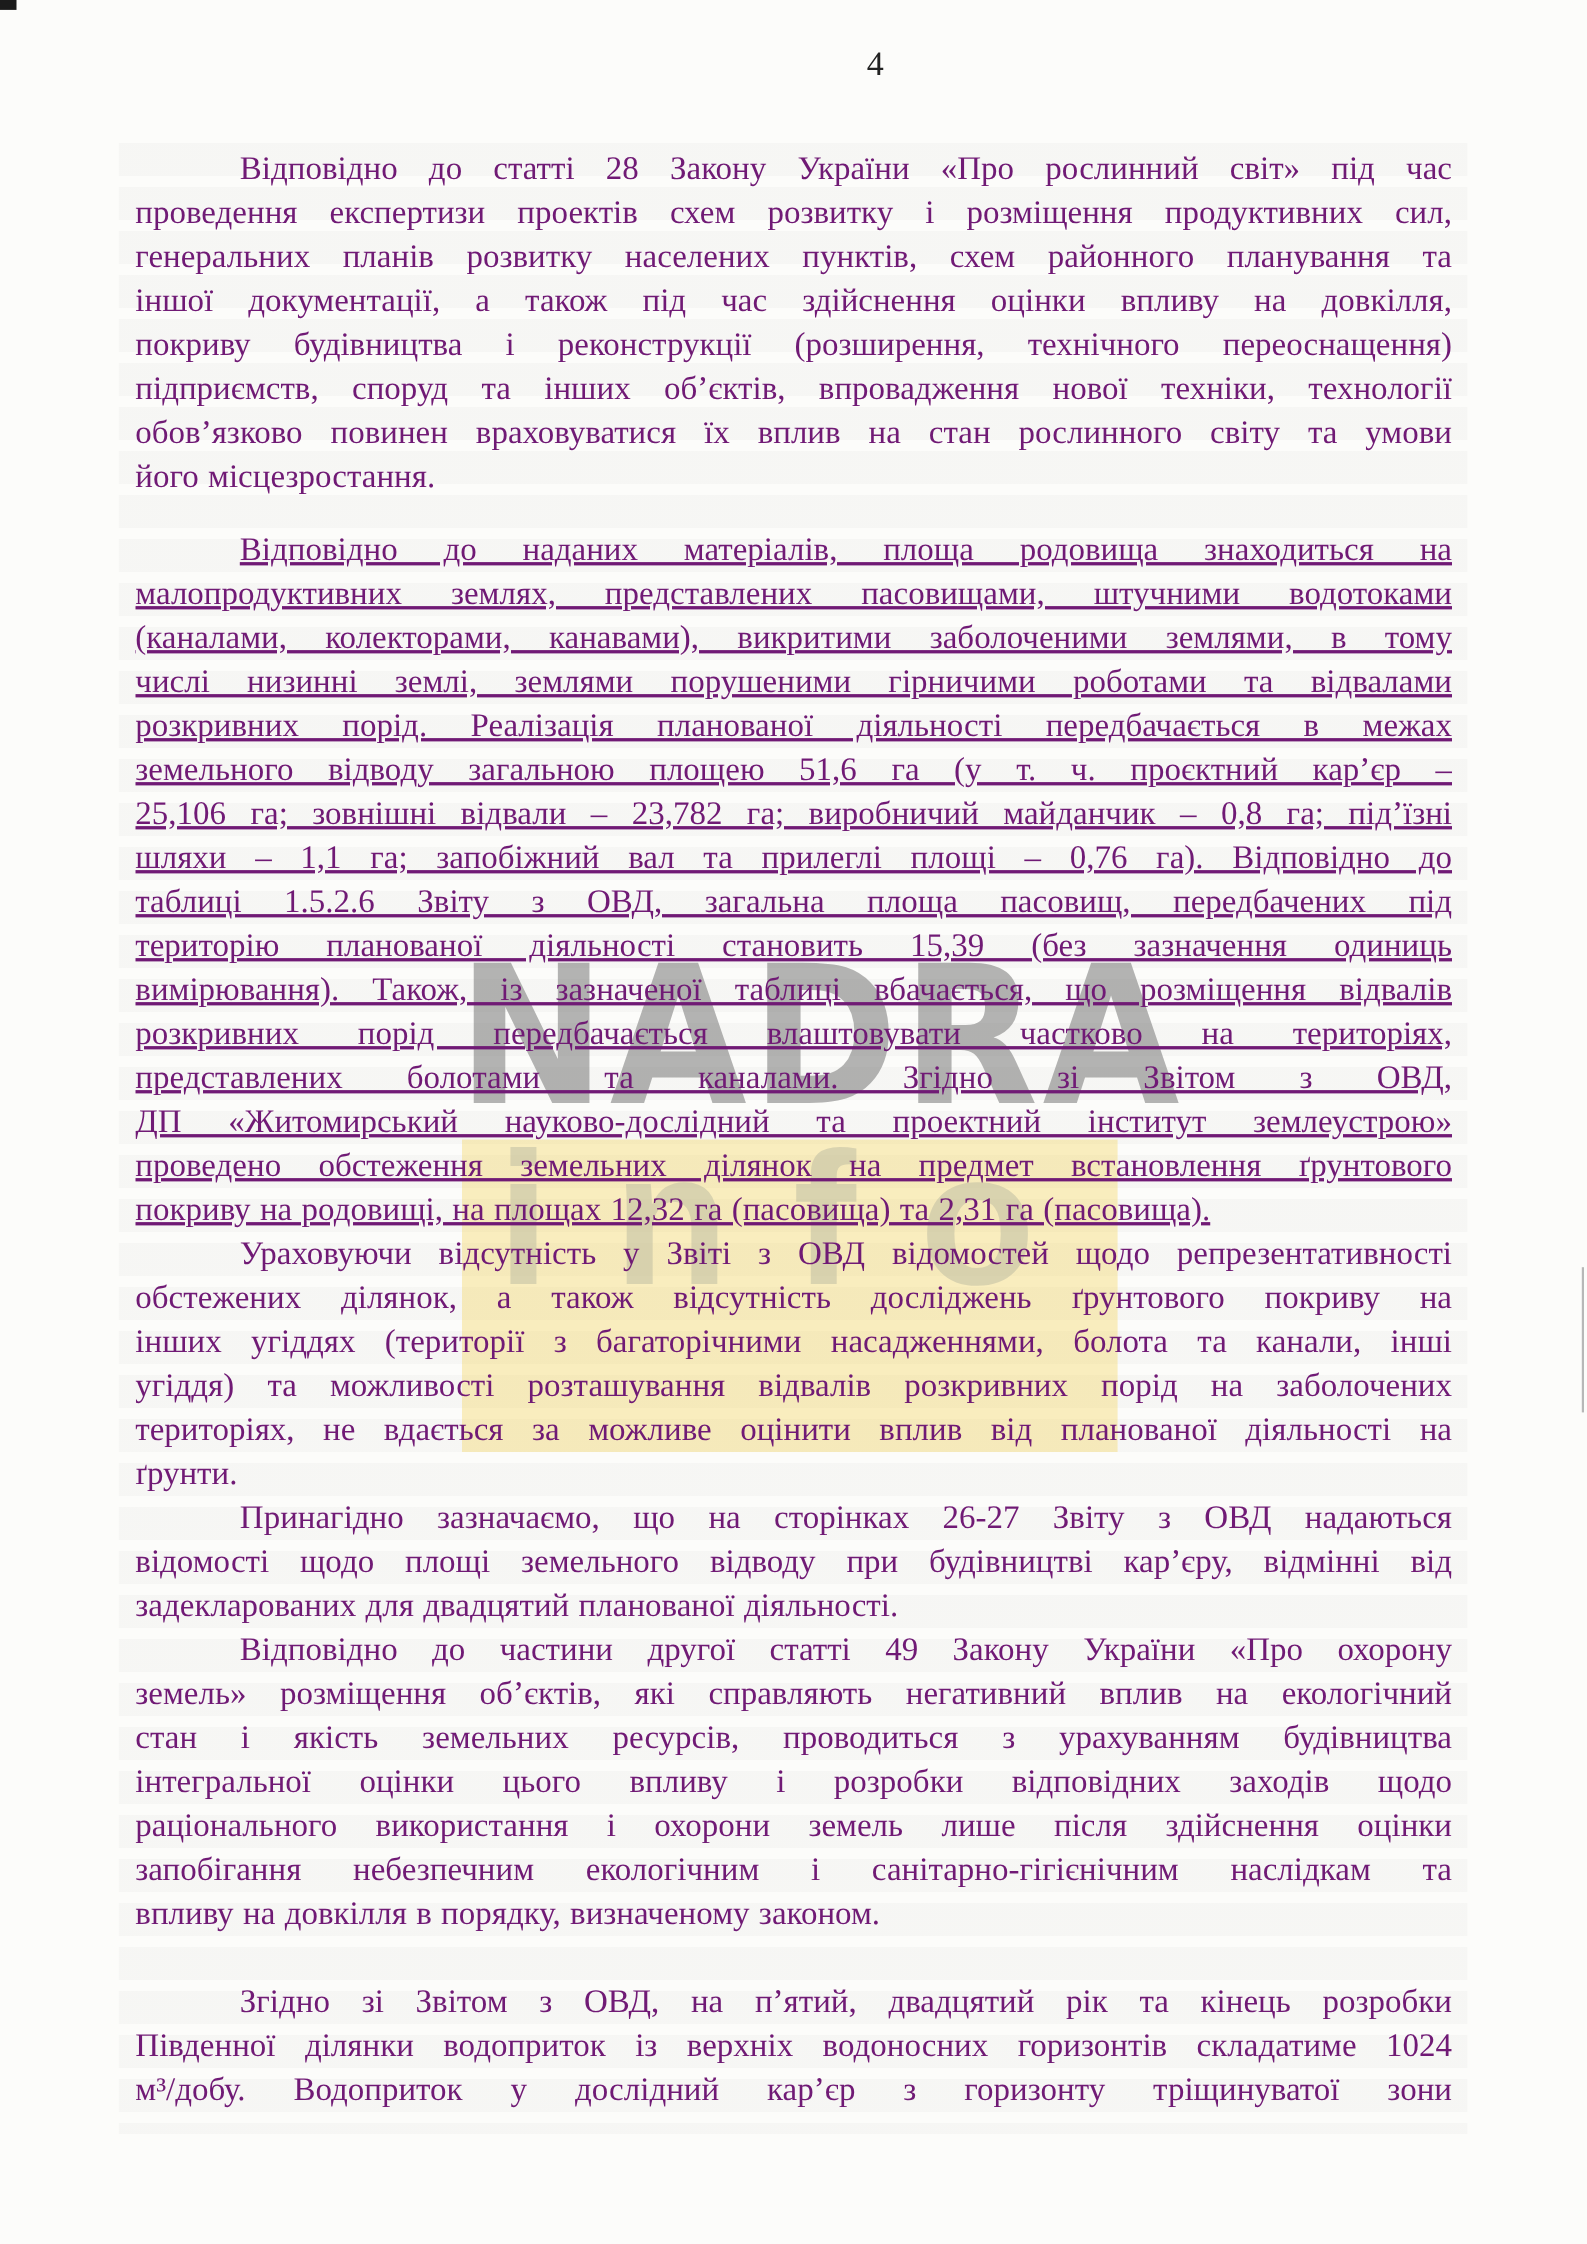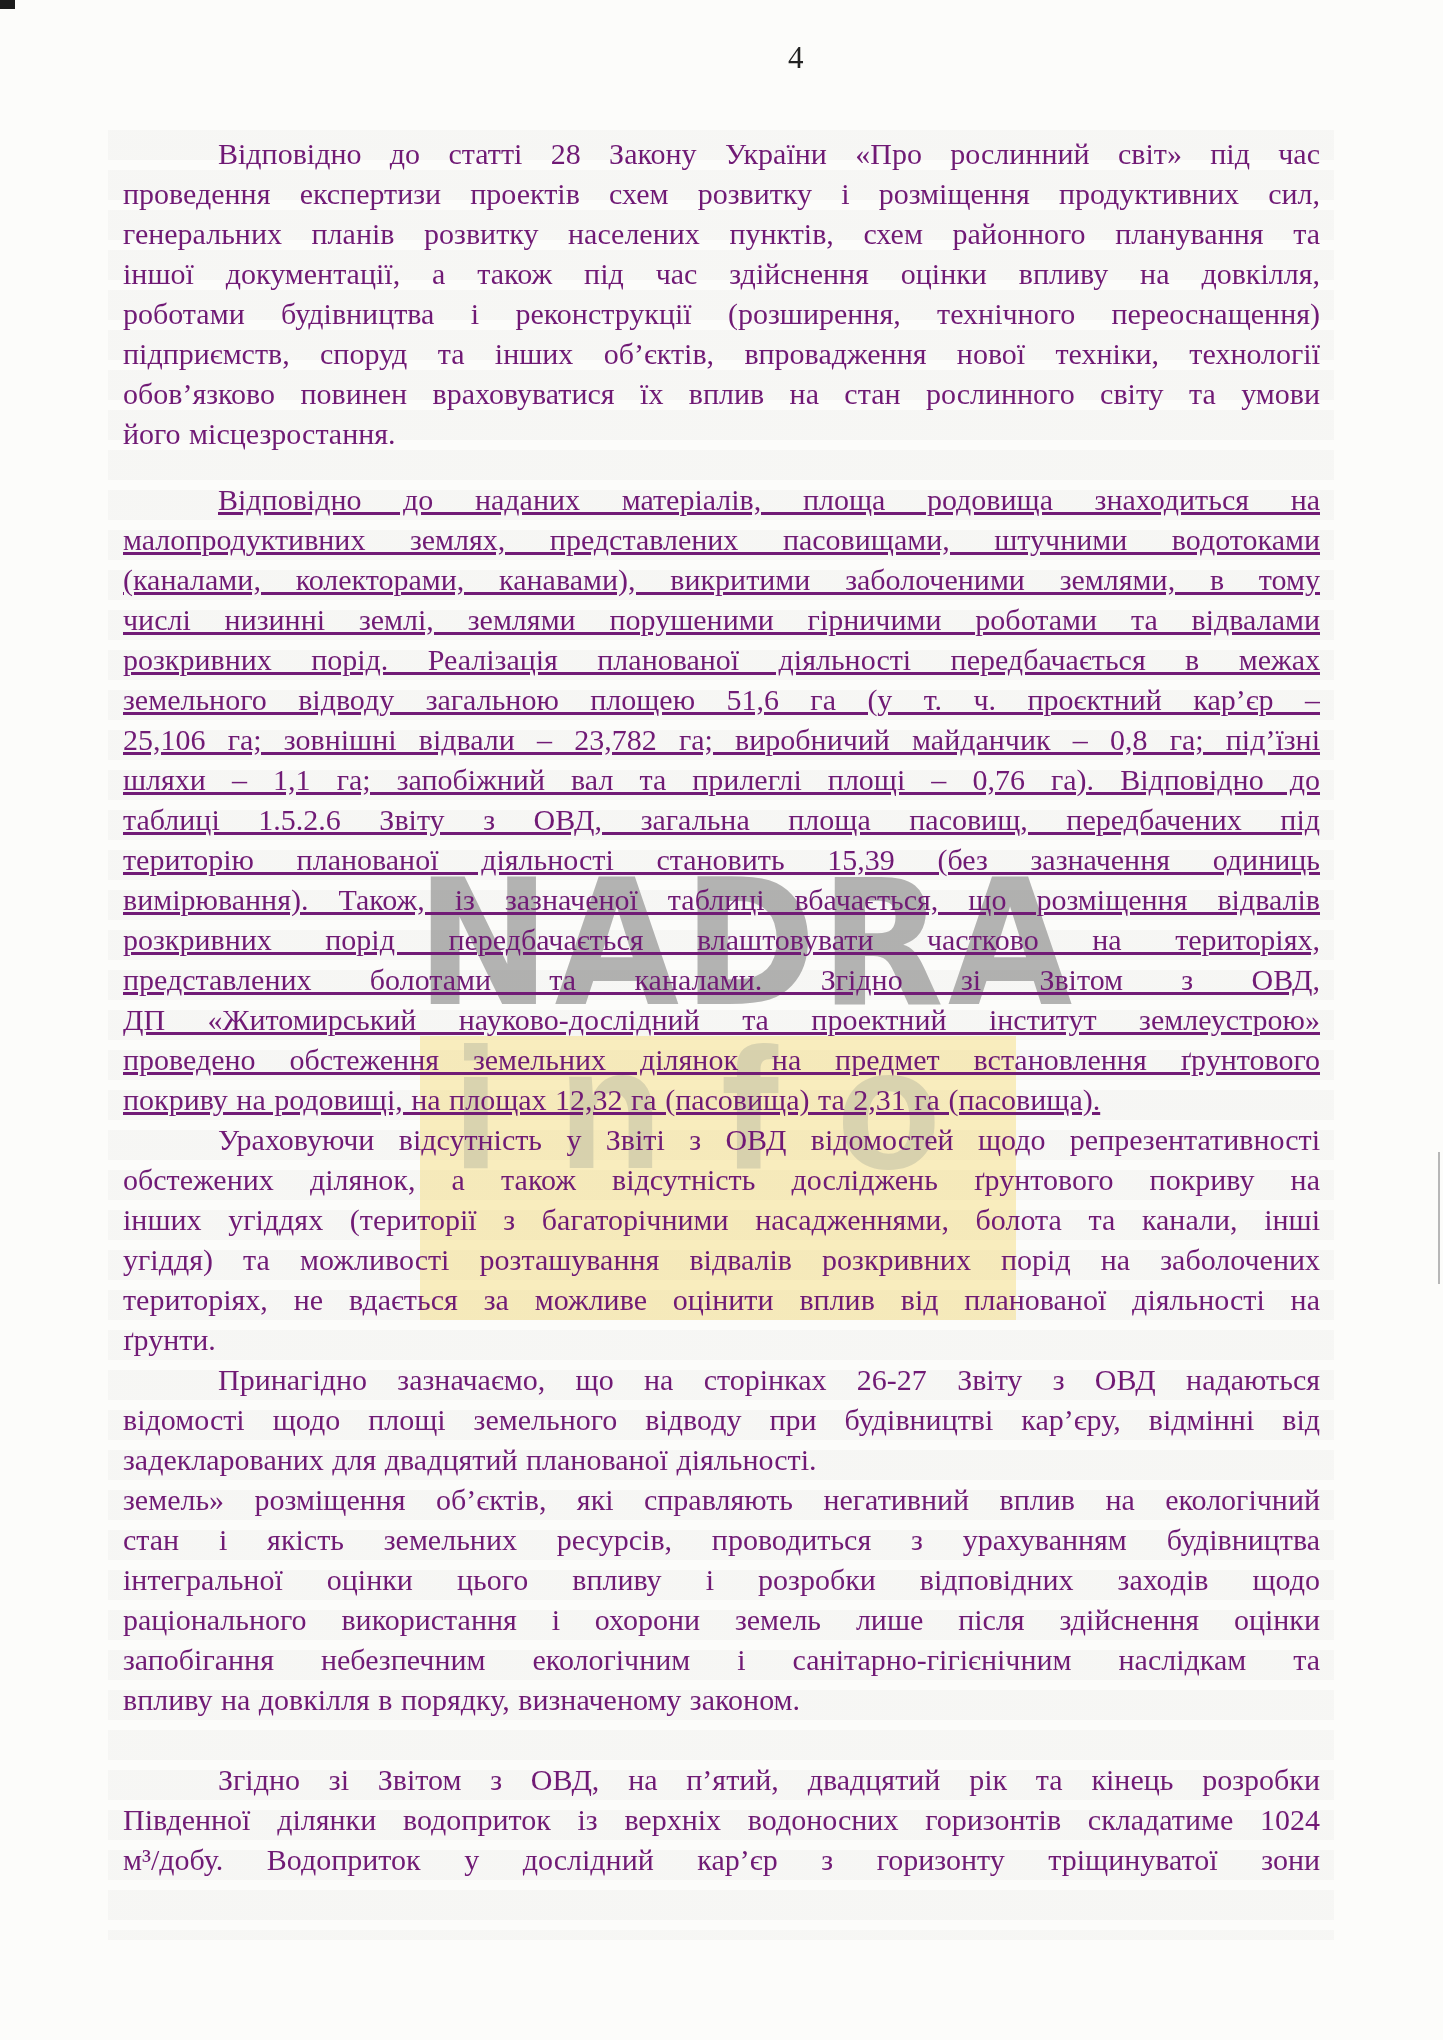--- a/index.html
+++ b/index.html
@@ -81,21 +81,21 @@
   <div class="highlight" style="background: rgba(244, 215, 100, 0.4);"></div>
 
   <div class="pagenum">4</div>
 
   <div class="textblock" style="color: #701a75;">
       <div class="para">
         <div class="line p-first">Відповідно до статті 28 Закону України «Про рослинний світ» під час</div>
         <div class="line">проведення експертизи проектів схем розвитку і розміщення продуктивних сил,</div>
         <div class="line">генеральних планів розвитку населених пунктів, схем районного планування та</div>
         <div class="line">іншої документації, а також під час здійснення оцінки впливу на довкілля,</div>
-        <div class="line">роботами будівництва і реконструкції (розширення, технічного переоснащення)</div>
+        <div class="line">покриву будівництва і реконструкції (розширення, технічного переоснащення)</div>
         <div class="line">підприємств, споруд та інших об’єктів, впровадження нової техніки, технології</div>
         <div class="line">обов’язково повинен враховуватися їх вплив на стан рослинного світу та умови</div>
         <div class="line lastline">його місцезростання.</div>
       </div>
       <div class="para gap-sm">
         <div class="line p-first">Відповідно до наданих матеріалів, площа родовища знаходиться на</div>
         <div class="line">малопродуктивних землях,  представлених пасовищами, штучними водотоками</div>
         <div class="line">(каналами, колекторами, канавами), викритими заболоченими землями, в тому</div>
         <div class="line">числі низинні землі, землями порушеними гірничими роботами та відвалами</div>
         <div class="line">розкривних порід. Реалізація планованої діяльності передбачається в межах</div>
@@ -118,20 +118,21 @@
         <div class="line">угіддя) та можливості розташування відвалів розкривних порід на заболочених</div>
         <div class="line">територіях, не вдається за можливе оцінити вплив від планованої діяльності на</div>
         <div class="line lastline">ґрунти.</div>
       </div>
       <div class="para">
         <div class="line p-first">Принагідно зазначаємо, що на сторінках 26-27 Звіту з ОВД надаються</div>
         <div class="line">відомості щодо площі земельного відводу при будівництві кар’єру, відмінні від</div>
         <div class="line lastline">задекларованих для двадцятий планованої діяльності.</div>
       </div>
       <div class="para">
+        <div class="line p-first">Відповідно до частини другої статті 49 Закону України «Про охорону</div>
         <div class="line">земель» розміщення об’єктів, які справляють негативний вплив на екологічний</div>
         <div class="line">стан і якість земельних ресурсів, проводиться з урахуванням будівництва</div>
         <div class="line">інтегральної оцінки цього впливу і розробки відповідних заходів щодо</div>
         <div class="line">раціонального використання і охорони земель лише після здійснення оцінки</div>
         <div class="line">запобігання небезпечним екологічним і санітарно-гігієнічним наслідкам та</div>
         <div class="line lastline">впливу на довкілля в порядку, визначеному законом.</div>
       </div>
       <div class="para gap-lg">
         <div class="line p-first">Згідно зі Звітом з ОВД, на п’ятий, двадцятий рік та кінець розробки</div>
         <div class="line">Південної ділянки водоприток із верхніх водоносних горизонтів складатиме 1024</div>

